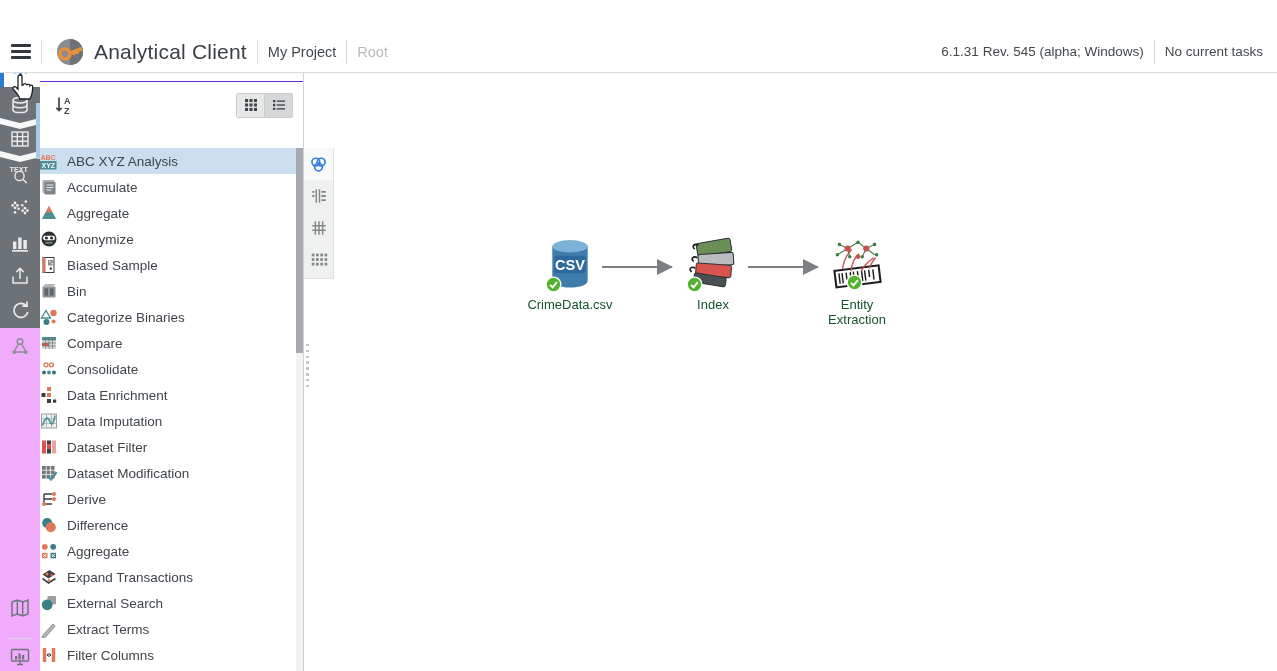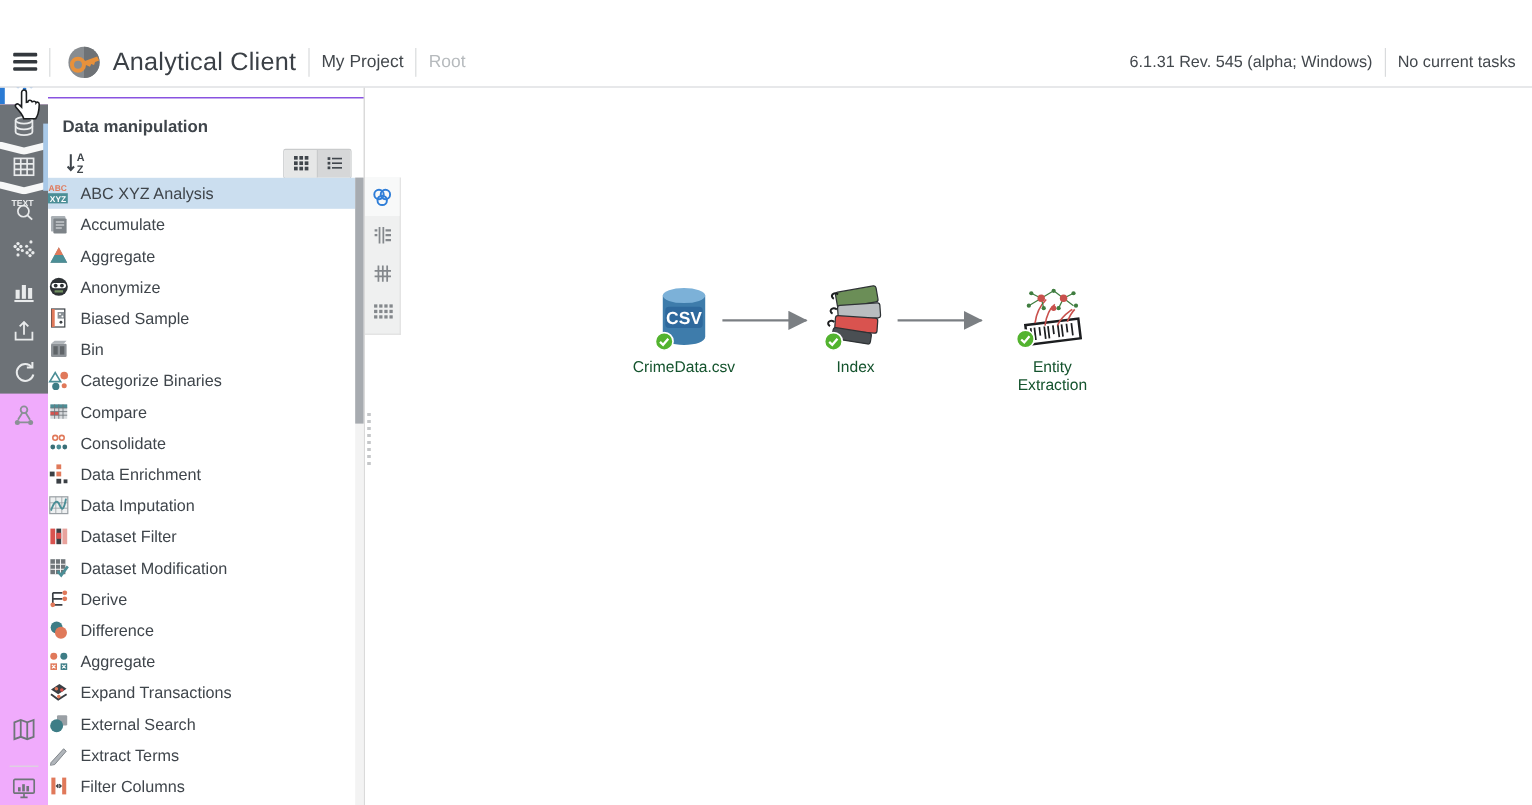--- a/index.html
+++ b/index.html
@@ -207,21 +207,20 @@
 </div>
 
 <div class="palette">
   <div class="search-row">
     <input type="text" placeholder="Node palette" style="">
     <svg class="search-btn" viewBox="0 0 24 24">
       <circle cx="10.5" cy="10.5" r="6.2" fill="none" stroke="#3f454b" stroke-width="1.8"></circle>
       <path d="M15.2 15.2 21 21" stroke="#3f454b" stroke-width="1.9"></path>
     </svg>
   </div>
-  <div class="section-title">Data manipulation</div>
   <div class="controls">
     <svg class="sort-btn" viewBox="0 0 24 24">
       <path d="M7 4.5v13M4.3 14.8 7 17.6l2.7-2.8" stroke="#3f454b" stroke-width="1.7" fill="none"></path>
       <text x="12" y="10.5" font-size="9" font-weight="bold" fill="#3f454b" font-family="sans-serif">A</text>
       <text x="12" y="20.5" font-size="9" font-weight="bold" fill="#3f454b" font-family="sans-serif">Z</text>
     </svg>
     <div class="view-toggle">
       <div class="view-btn">
         <svg width="16" height="16" viewBox="0 0 24 24" fill="#3f454b">
           <rect x="3" y="3" width="4.6" height="4.6"></rect>
@@ -568,21 +567,21 @@
       </g>
     <path d="M12 9c-4-2.5-7 1.5-3.5 3.5M11 21c-4-2.5-7 1.5-3.5 3.5M9 31c-4-2.5-7 1.5-3.5 3.5" stroke="#1c1e20" stroke-width="1.6" fill="none"></path>
   </svg>
   <div class="nlabel">Index</div>
 </div>
 <svg class="badge" style="left:686px;top:276px" viewBox="0 0 18 18">
   <circle cx="9" cy="9" r="7.8" fill="#53b32f" stroke="#fff" stroke-width="1.5"></circle>
   <path d="M5.3 9.4 8 12l4.6-5.4" stroke="#fff" stroke-width="2" fill="none"></path>
 </svg>
 
-<div class="wnode" style="left:832px;top:236px">
+<div class="wnode" style="left:812px;top:236px">
   <svg class="nicon" width="60" height="54" viewBox="0 0 58 52">
     <g transform="rotate(-7 29 39)">
       <rect x="8" y="31" width="43" height="16" fill="#fff" stroke="#1c1e20" stroke-width="2"></rect>
       <path d="M12 34v10M15 34v10M19 34v7M23 34v10M26 34v10M30 34v7M34 34v10M37 34v10M41 34v7M45 34v10" stroke="#1c1e20" stroke-width="1.4"></path>
     </g>
     <g stroke="#c9514d" stroke-width="1.3" fill="none">
       <path d="M15 32c1-8 5-15 9-19M23 34c1-7 3-13 8-17M33 34c3-7 8-10 12-13M41 31c2-5 4-8 6-10"></path>
     </g>
     <g stroke="#3f7d3f" stroke-width="1" fill="none">
       <path d="M12 8l8 4M20 12l10-6M30 6l8 6M38 12l8-4M20 12l2 8M38 12l-4 8M10 18l10-6M46 18l-8-6"></path>

